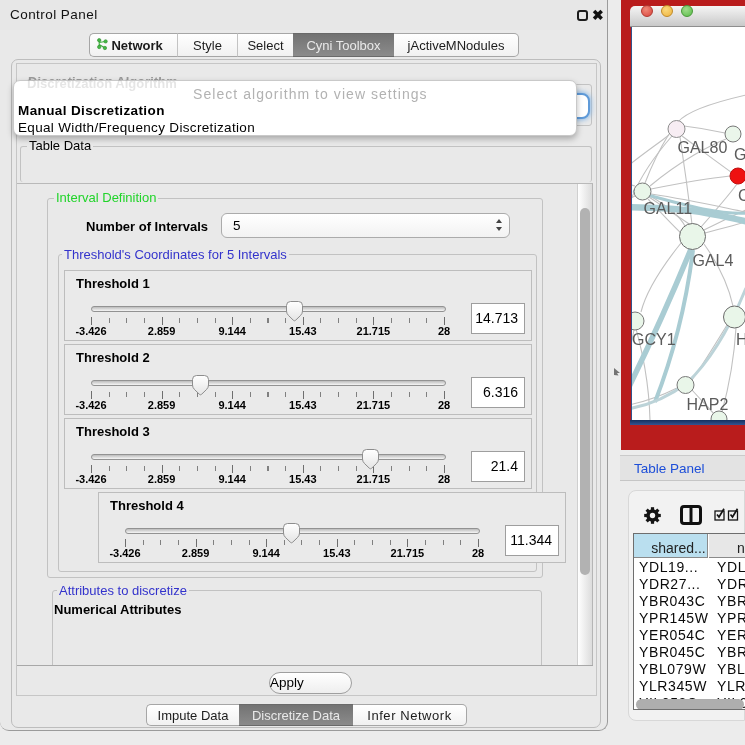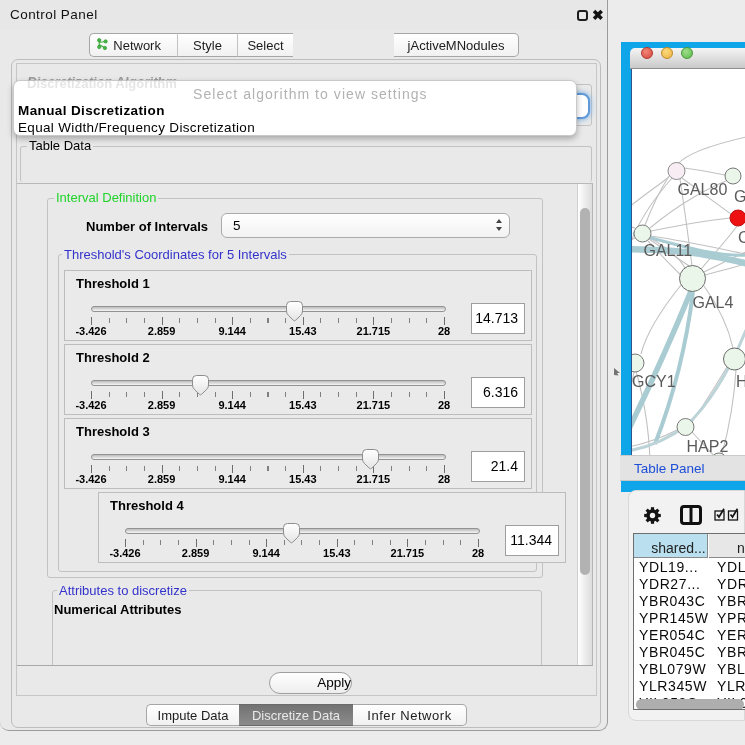--- a/index.html
+++ b/index.html
@@ -13,21 +13,21 @@
   border-right:1px solid #9b9b9b;border-bottom:1px solid #9b9b9b;border-radius:0 0 9px 9px;}
 #titlebar{left:0;top:0;width:100%;height:30px;background:#e7e7e7;}
 #titletext{left:10px;top:7px;font-size:13.5px;color:#111;letter-spacing:0.45px;}
 #floatico{left:577px;top:10px;width:11px;height:11px;border:2px solid #1c1c1c;border-radius:3px;}
 #closeico{left:592px;top:7px;font-size:14px;font-weight:bold;color:#111;}
 
 
 .tab{top:33px;height:24px;background:linear-gradient(#ffffff,#f1f1f1);
   border-top:1px solid #a6a6a6;border-bottom:1px solid #a6a6a6;
   font-size:13px;color:#1c1c1c;text-align:center;line-height:23px;}
-.tab.first{border-left:1px solid #a6a6a6;border-radius:5px 0 0 5px;}
+.tab.first{border-left:1px solid #a6a6a6;border-radius:5px 0 0 5px;font-weight:bold;}
 .tab.last{border-right:1px solid #a6a6a6;border-radius:0 5px 5px 0;}
 .tab.sep{border-left:1px solid #c3c3c3;}
 .tab.dark{background:linear-gradient(#737373,#8b8b8b);color:#e9e9e9;border-color:#6a6a6a;}
 
 
 #outerbox{left:11px;top:59px;width:590px;height:669px;border:1px solid #bdbdbd;border-radius:7px;}
 #innerbox{left:16px;top:63px;width:581px;height:633px;border:1px solid #c6c6c6;}
 
 .groupbox{border:1px solid #c2c2c2;border-radius:3px;}
 .grouptitle{font-size:13px;background:#e9e9e9;padding:0 2px;line-height:13px;}
@@ -62,29 +62,29 @@
 
 #popup{left:13px;top:80px;width:564px;height:56px;background:#fff;border:1px solid #c9c9c9;
   border-radius:7px;box-shadow:0 3px 6px rgba(0,0,0,0.28);}
  
 
 #attrlist{left:62px;top:616px;width:466px;height:60px;background:#fff;border:1px solid #9e9e9e;}
 .litem{left:17px;font-size:13px;color:#000;}
 
 
 #applybtn{left:269px;top:672px;width:83px;height:22px;background:linear-gradient(#ffffff,#eeeeee);
-  border:1px solid #9f9f9f;border-radius:11px;font-size:13.5px;color:#000;text-align:right;line-height:20px;}
+  border:1px solid #9f9f9f;border-radius:11px;font-size:13.5px;color:#000;text-align:left;line-height:20px;}
 
 
 .btab{top:704px;height:22px;background:linear-gradient(#ffffff,#f1f1f1);
   border-top:1px solid #a6a6a6;border-bottom:1px solid #a6a6a6;
   font-size:13px;color:#1c1c1c;text-align:center;line-height:21px;}
 
 
-#bluewin{left:621px;top:0;width:124px;height:450px;background:#0ea5e9;margin-top:42px;}
+#bluewin{left:621px;top:0;width:124px;height:450px;background:#b91c1c;}
 #mactitle{left:9px;top:6px;width:115px;height:21px;background:linear-gradient(#f5f5f5,#c9c9c9);
   border-bottom:1px solid #8f8f8f;border-radius:5px 0 0 0;}
 .light{top:5px;width:12px;height:12px;border-radius:50%;}
 #canvas{left:10px;top:27px;width:114px;height:393px;background:#fff;border-left:1px solid #33538c;}
 #navyline{left:9px;top:420px;width:115px;height:5px;background:linear-gradient(#14305e,#335492);}
 
 #tpanelbar{left:620px;top:455px;width:125px;height:26px;background:#e3e3e3;
   border-top:1px solid #cacaca;border-bottom:1px solid #c6c6c6;}
 #tpaneltext{left:14px;top:5px;font-size:13.5px;color:#1d4ed8;}
 
@@ -105,20 +105,21 @@
       </div>
   <div id="floatico"></div>
   <div id="closeico">✖</div>
 
   <div id="outerbox"></div>
   <div id="innerbox"></div>
 
   <div class="tab first" style="left:89px;width:88px;">&nbsp;&nbsp;Network</div>
   <div class="tab sep" style="left:177px;width:60px;">Style</div>
   <div class="tab sep" style="left:237px;width:56px;">Select</div>
+  <div class="tab dark" style="left:293px;width:101px;">Cyni Toolbox</div>
   <div class="tab last" style="left:394px;width:125px;">jActiveMNodules</div>
   <svg style="left:96px;top:38px;" width="13" height="13" viewBox="0 0 13 13">
     <path d="M3.2,2.5 L3.2,9 M3.2,4.5 L9,3.5 M3.2,6.5 L8.6,9.8" stroke="#3cae3c" stroke-width="1.1" fill="none"></path>
     <circle cx="3.2" cy="2.2" r="1.7" fill="#46b846" stroke="#2e8e2e" stroke-width="0.6"></circle>
     <circle cx="3.2" cy="9" r="1.7" fill="#46b846" stroke="#2e8e2e" stroke-width="0.6"></circle>
     <circle cx="9.6" cy="3.4" r="1.7" fill="#46b846" stroke="#2e8e2e" stroke-width="0.6"></circle>
     <circle cx="8.9" cy="10" r="1.7" fill="#46b846" stroke="#2e8e2e" stroke-width="0.6"></circle>
   </svg>
 
   <div class="groupbox" style="left:20px;top:84px;width:572px;height:42px;"></div>

